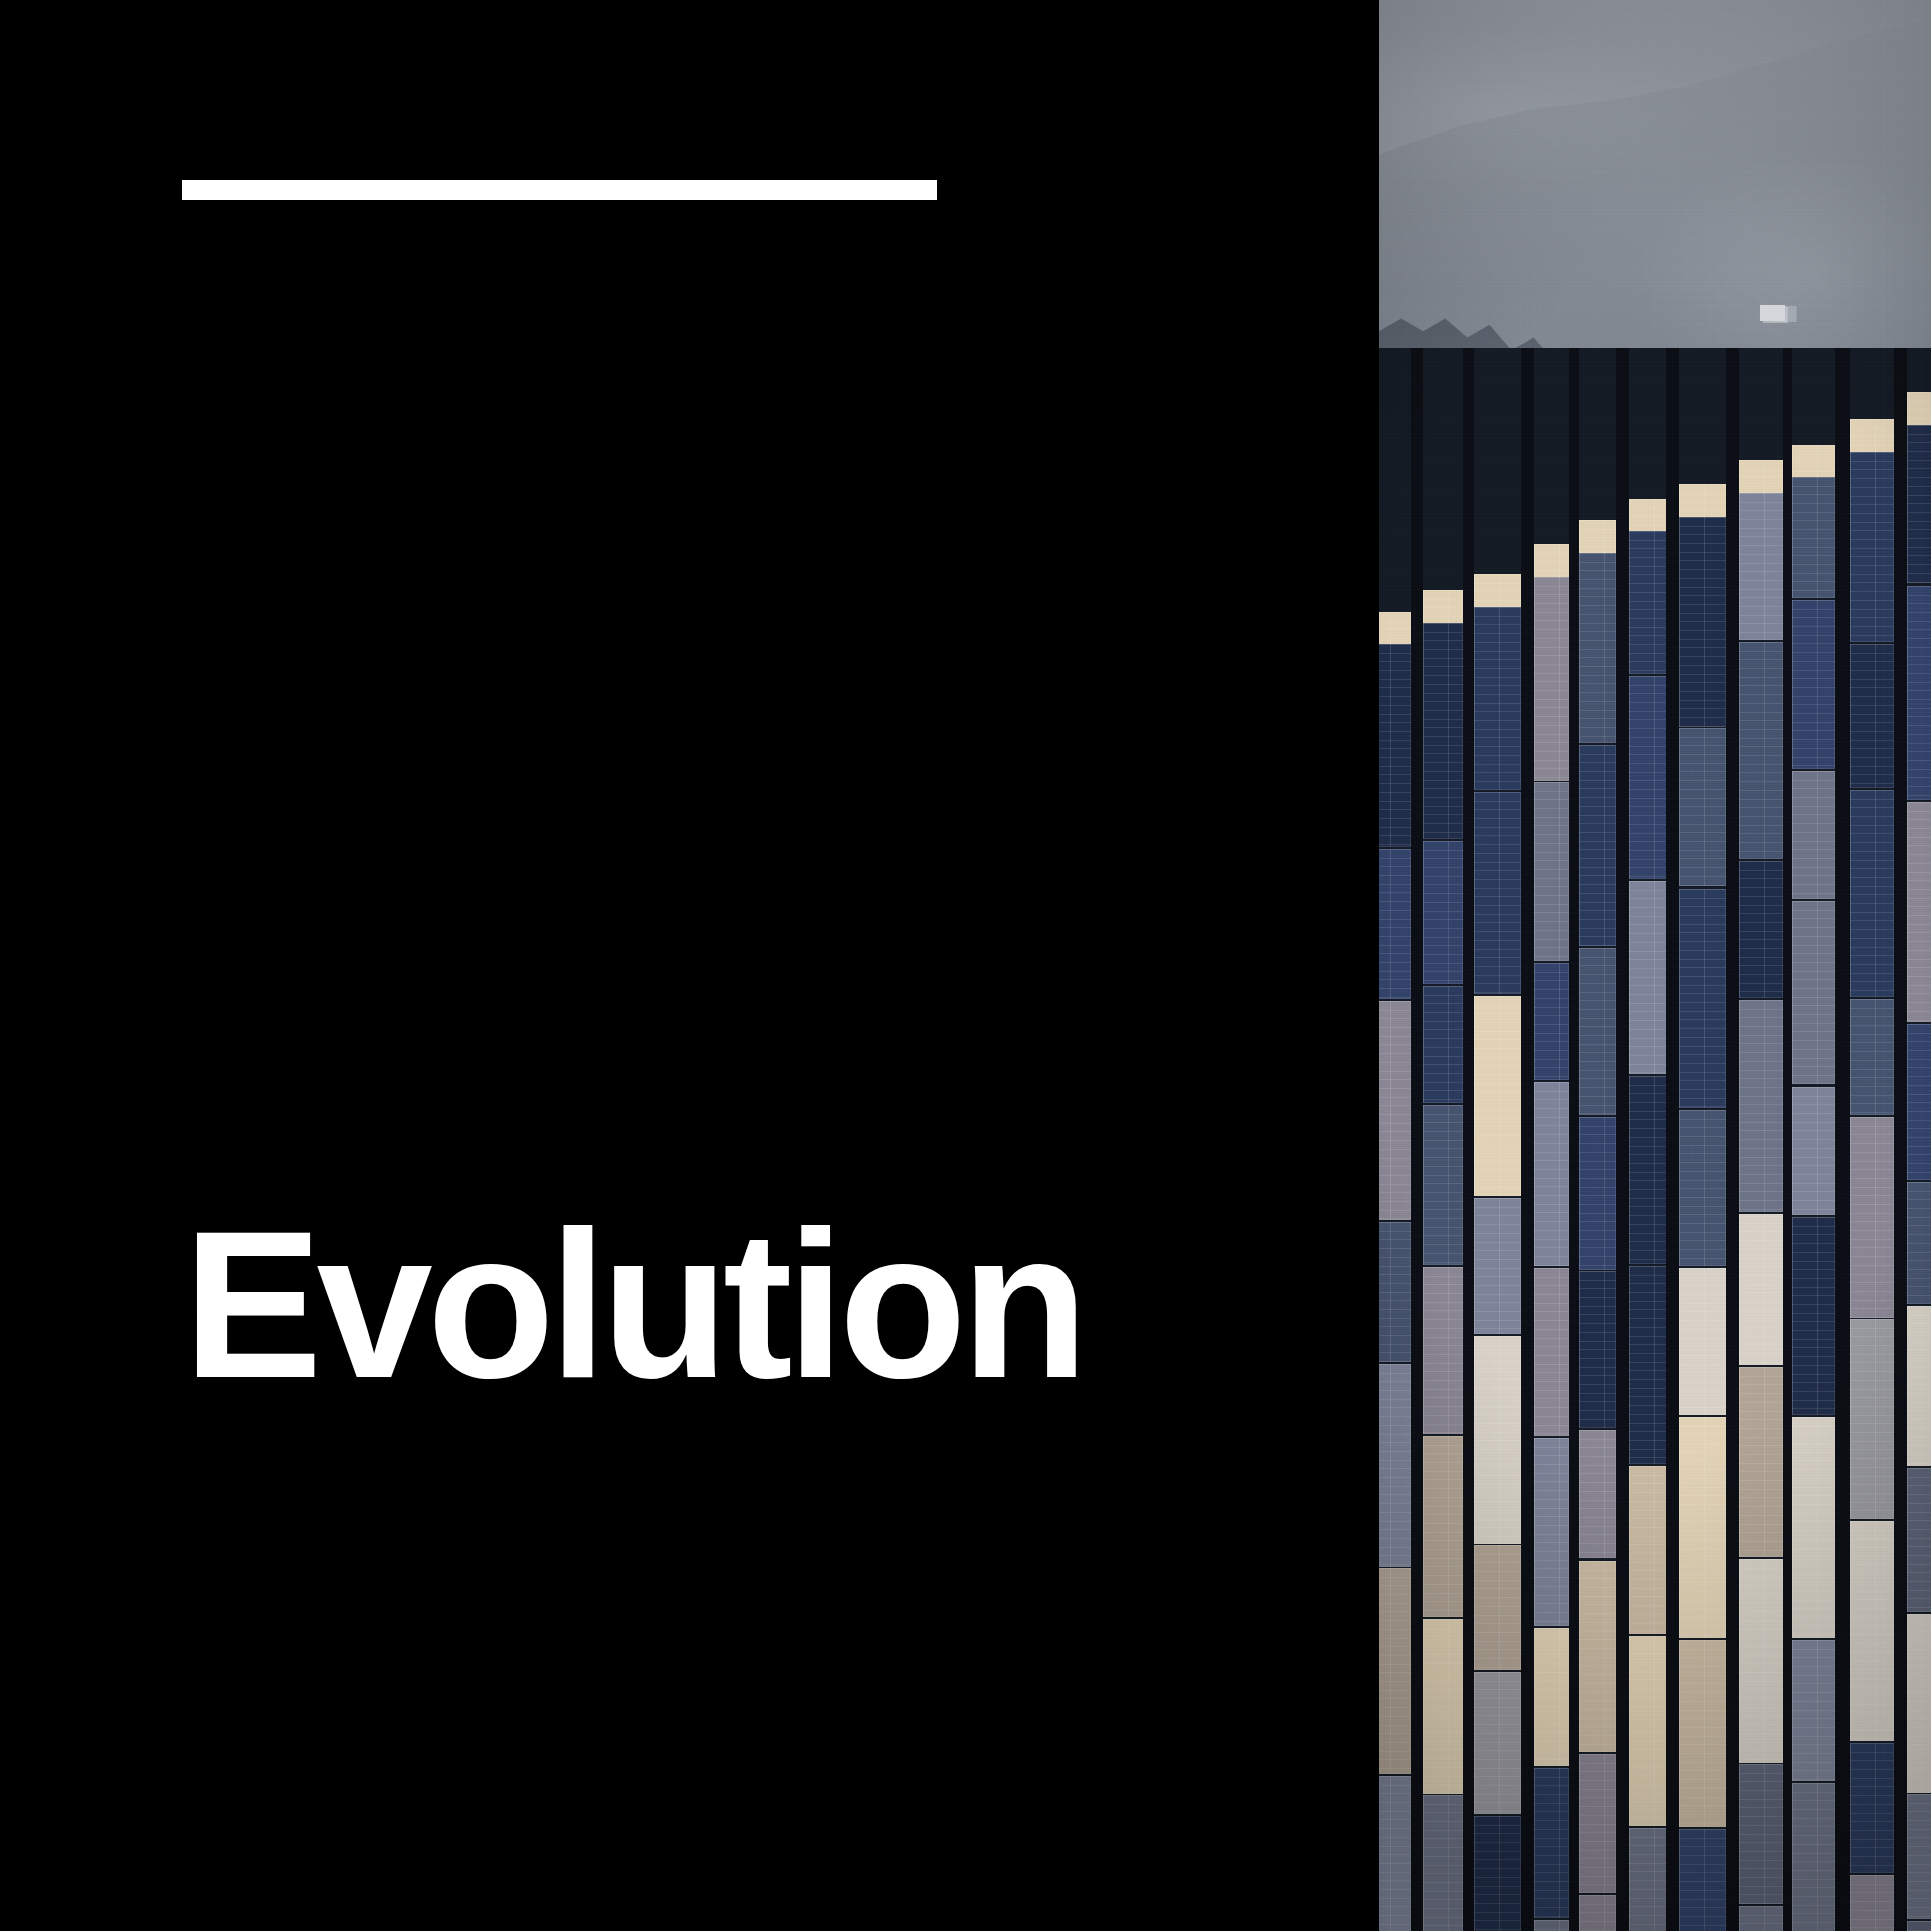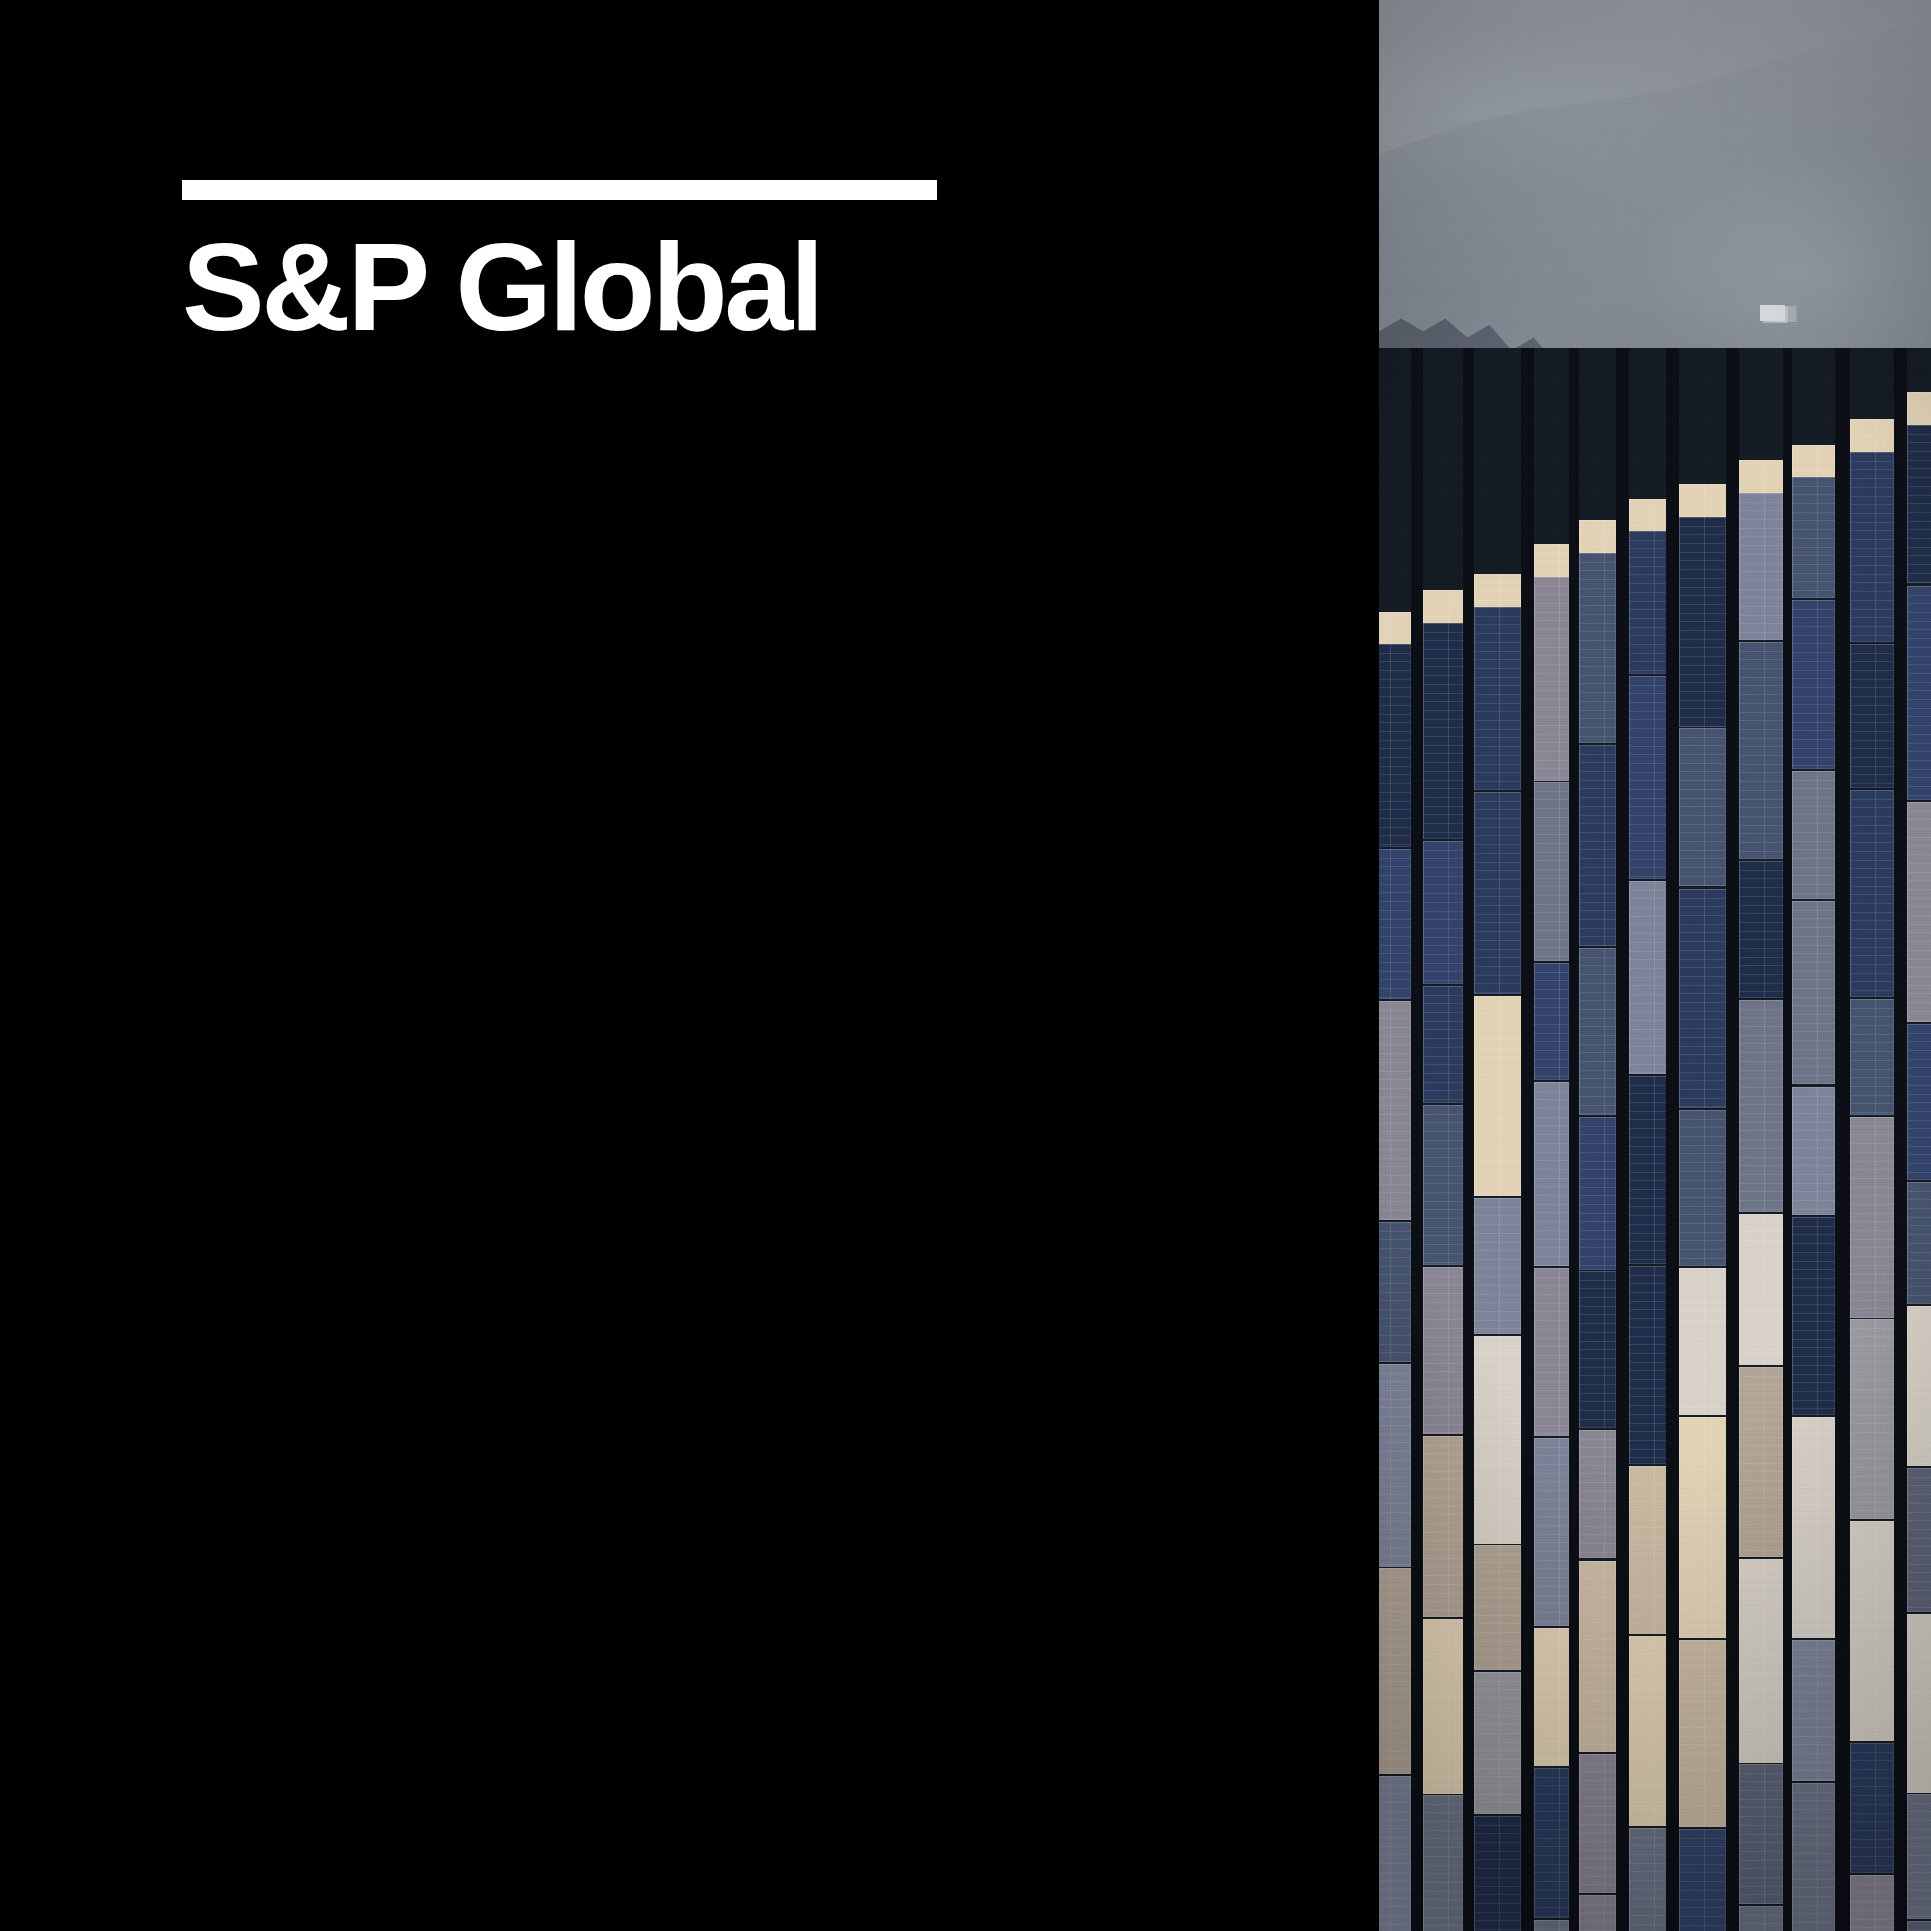--- a/index.html
+++ b/index.html
@@ -415,22 +415,22 @@
     </svg>
 
     <div class="photo-grain"></div>
     <div class="photo-vignette"></div>
   </div>
 
   <div class="left-panel">
 
     <div class="brand-lockup">
       <div class="brand-rule"></div>
-      <div class="brand-name">S&amp;P Global</div>
     </div>
 
     <div class="title-block">
+      <div class="title-line">Evolution</div>
     </div>
 
   </div>
 
 </div>
 
 
 </body></html>

